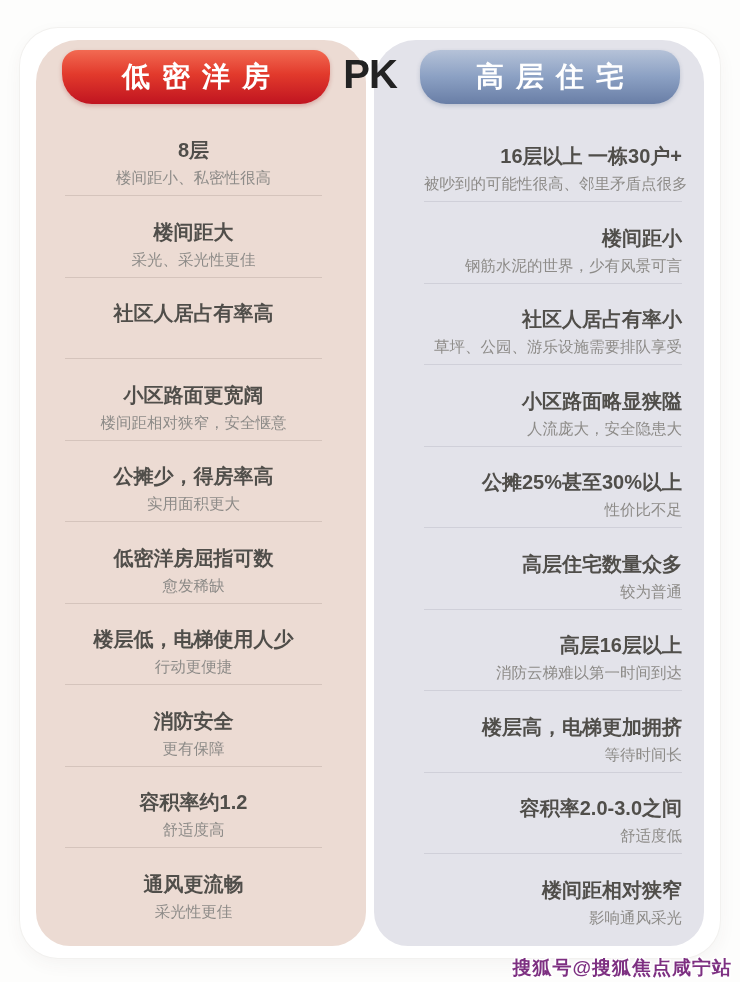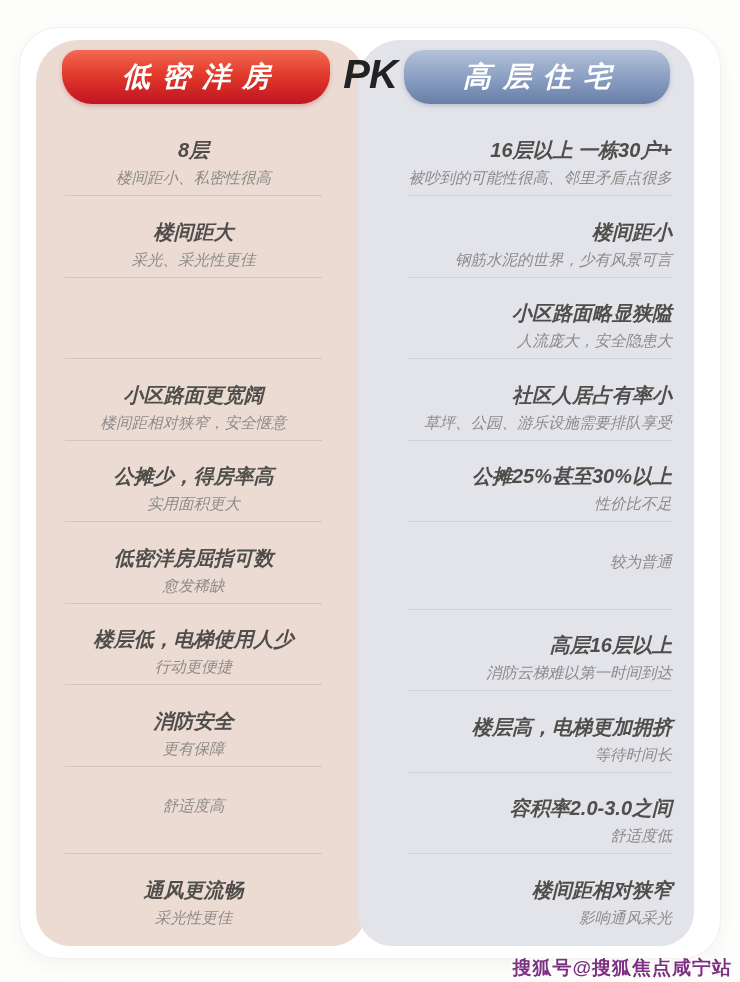--- a/index.html
+++ b/index.html
@@ -12,28 +12,27 @@
   html,body{margin:0;padding:0;}
   body{
     width:740px;height:982px;position:relative;overflow:hidden;
     background:#fdfdfc;
     font-family:"Liberation Sans","DejaVu Sans",sans-serif;
   }
   .card{
     position:absolute;left:20px;top:28px;width:700px;height:930px;
     background:#ffffff;border-radius:38px;
     box-shadow:0 0 0 1px #f2f1ef, 0 6px 18px rgba(70,60,50,.05);
-    font-style:italic;
   }
   .col{
     position:absolute;top:12px;width:330px;height:906px;
     border-radius:42px 42px 34px 34px;
   }
   .col-left{left:16px;background:var(--left-col-bg);}
-  .col-right{left:338px;background:var(--right-col-bg);padding-left:6px;}
+  .col-right{left:354px;background:var(--right-col-bg);}
   .pill{
     position:absolute;top:10px;height:54px;
     display:flex;align-items:center;justify-content:center;
     color:#ffffff;font-weight:700;font-size:28px;
     letter-spacing:12px;text-indent:12px;white-space:nowrap;
   }
   .pill-left{
     left:26px;right:36px;
     border-radius:16px 16px 30px 30px;
     background:linear-gradient(180deg,var(--left-accent-top) 0%,var(--left-accent) 45%,var(--left-accent-bottom) 100%);
@@ -46,21 +45,21 @@
     box-shadow:0 2px 4px rgba(60,80,120,.22);
   }
   .pk{
     position:absolute;top:18px;left:0;right:0;
     text-align:center;
     font-size:40px;line-height:56px;font-weight:900;
     letter-spacing:-1px;color:var(--pk-color);
   }
   .rows{position:absolute;top:98px;}
   .col-left .rows{left:29px;right:44px;text-align:center;}
-  .col-right .rows{left:50px;right:22px;text-align:right;}
+  .col-right .rows{left:50px;right:22px;text-align:right;margin-top:6px;}
   .row{position:relative;height:81.5px;}
   .row-title{
     font-size:20px;font-weight:700;color:var(--title-color);
     line-height:24px;white-space:nowrap;
   }
   .row-desc{
     font-size:15.5px;color:var(--desc-color);
     line-height:20px;margin-top:6px;white-space:nowrap;
   }
   .row-divider{
@@ -92,20 +91,21 @@
           <div class="row-title">8层</div>
           <div class="row-desc">楼间距小、私密性很高</div>
           <div class="row-divider"></div>
         </div>
         <div class="row">
           <div class="row-title">楼间距大</div>
           <div class="row-desc">采光、采光性更佳</div>
           <div class="row-divider"></div>
         </div>
         <div class="row">
+          <div class="row-title">社区人居占有率高</div>
           <div class="row-divider"></div>
         </div>
         <div class="row">
           <div class="row-title">小区路面更宽阔</div>
           <div class="row-desc">楼间距相对狭窄，安全惬意</div>
           <div class="row-divider"></div>
         </div>
         <div class="row">
           <div class="row-title">公摊少，得房率高</div>
           <div class="row-desc">实用面积更大</div>
@@ -120,20 +120,21 @@
           <div class="row-title">楼层低，电梯使用人少</div>
           <div class="row-desc">行动更便捷</div>
           <div class="row-divider"></div>
         </div>
         <div class="row">
           <div class="row-title">消防安全</div>
           <div class="row-desc">更有保障</div>
           <div class="row-divider"></div>
         </div>
         <div class="row">
+          <div class="row-title">容积率约1.2</div>
           <div class="row-desc">舒适度高</div>
           <div class="row-divider"></div>
         </div>
         <div class="row">
           <div class="row-title">通风更流畅</div>
           <div class="row-desc">采光性更佳</div>
         </div>
       </div>
   </div>
 
@@ -146,35 +147,36 @@
           <div class="row-title">16层以上 一栋30户+</div>
           <div class="row-desc">被吵到的可能性很高、邻里矛盾点很多</div>
           <div class="row-divider"></div>
         </div>
         <div class="row">
           <div class="row-title">楼间距小</div>
           <div class="row-desc">钢筋水泥的世界，少有风景可言</div>
           <div class="row-divider"></div>
         </div>
         <div class="row">
+          <div class="row-title">社区人居占有率小</div>
+          <div class="row-desc">草坪、公园、游乐设施需要排队享受</div>
+          <div class="row-divider"></div>
+        </div>
+        <div class="row">
           <div class="row-title">小区路面略显狭隘</div>
           <div class="row-desc">人流庞大，安全隐患大</div>
           <div class="row-divider"></div>
         </div>
         <div class="row">
-          <div class="row-title">社区人居占有率小</div>
-          <div class="row-desc">草坪、公园、游乐设施需要排队享受</div>
-          <div class="row-divider"></div>
-        </div>
-        <div class="row">
           <div class="row-title">公摊25%甚至30%以上</div>
           <div class="row-desc">性价比不足</div>
           <div class="row-divider"></div>
         </div>
         <div class="row">
+          <div class="row-title">高层住宅数量众多</div>
           <div class="row-desc">较为普通</div>
           <div class="row-divider"></div>
         </div>
         <div class="row">
           <div class="row-title">高层16层以上</div>
           <div class="row-desc">消防云梯难以第一时间到达</div>
           <div class="row-divider"></div>
         </div>
         <div class="row">
           <div class="row-title">楼层高，电梯更加拥挤</div>

